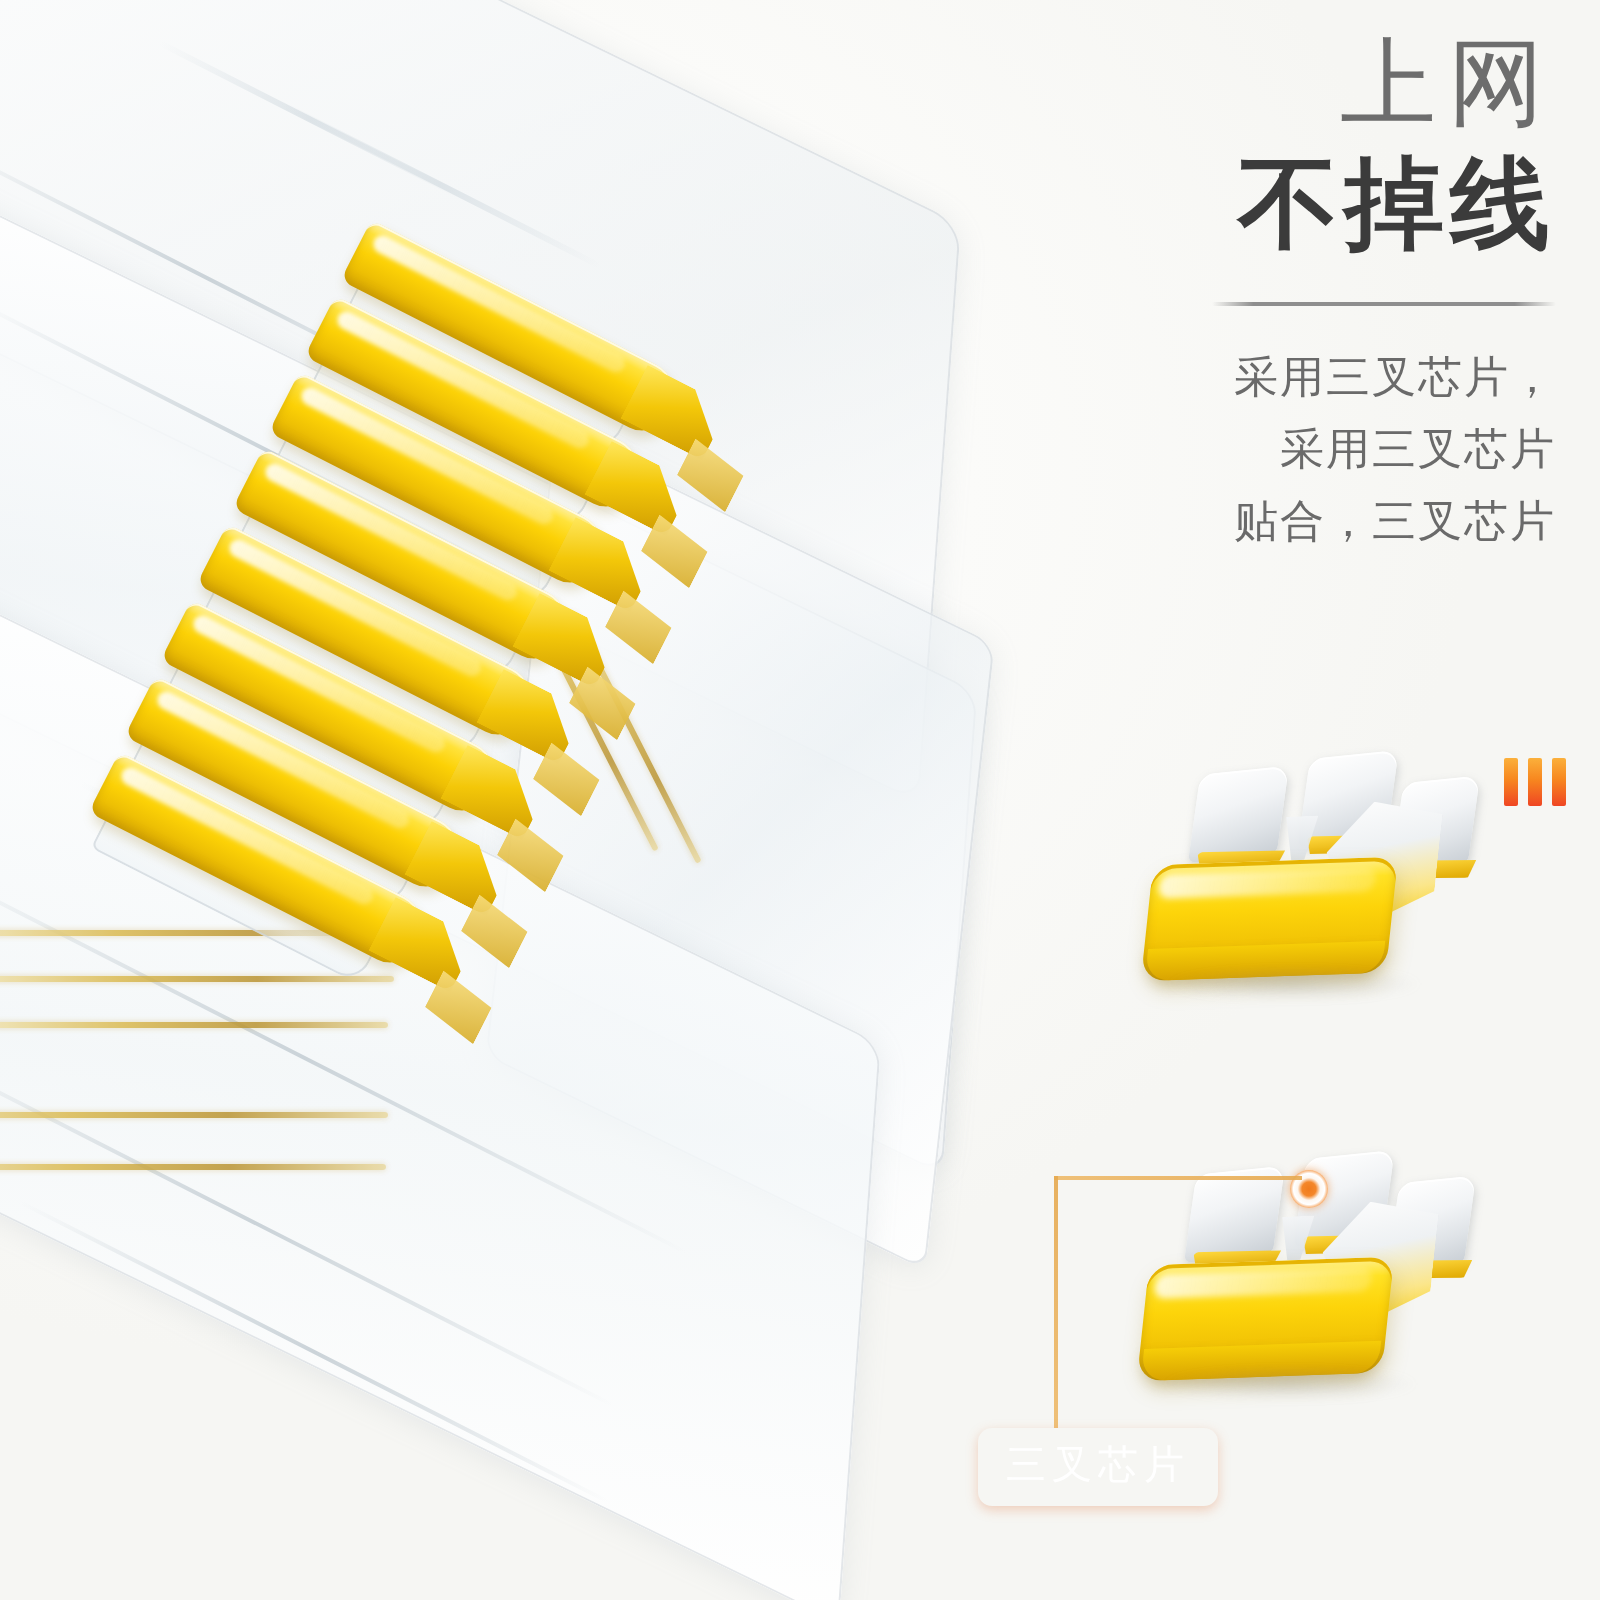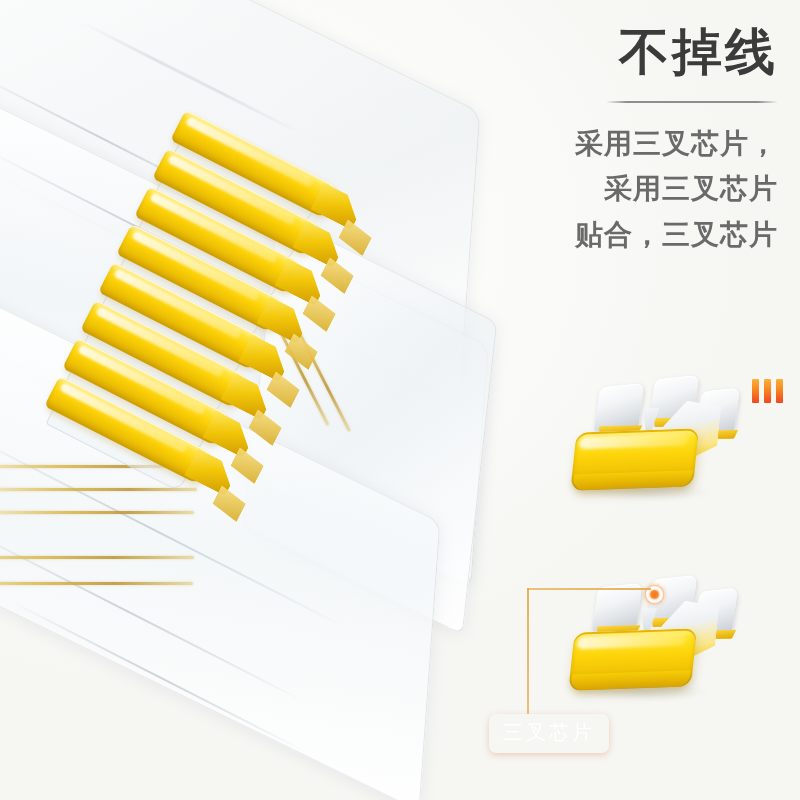--- a/index.html
+++ b/index.html
@@ -159,23 +159,23 @@
     margin-top:4px;
   }
   .rule{
     margin:18px 0 0 auto;
     width:172px; height:2px;
     background:linear-gradient(90deg,rgba(170,170,170,0),#8e8e8e 12%,#8e8e8e 88%,rgba(170,170,170,0));
     border-radius:1px;
   }
   .subcopy{
     margin-top:18px;
-    font-size:28px; line-height:1.62;
+    font-size:22px; line-height:1.62;
     color:#6a6a6a; letter-spacing:1px;
-    font-weight:700;
+    font-weight:400;
   }
   .subcopy p{ margin:0; }
 
   
   .chip{
     position:absolute;
     width:160px; height:120px;
   }
   .chip .body{
     position:absolute; inset:0;
@@ -380,20 +380,21 @@
     <div class="pin" style="left:122px; top:414px;">
       <div class="cap"></div>
         <div class="gloss"></div>
         <div class="tip"></div>
         <div class="foot"></div>
     </div>
 
   </div>
 
   <div class="copy">
+    <div class="headline-thin">上网</div>
     <div class="headline-bold">不掉线</div>
     <div class="rule"></div>
     <div class="subcopy">
       <p>采用三叉芯片，</p>
       <p>采用三叉芯片</p>
       <p>贴合，三叉芯片</p>
     </div>
   </div>
 
   <div class="bars">

